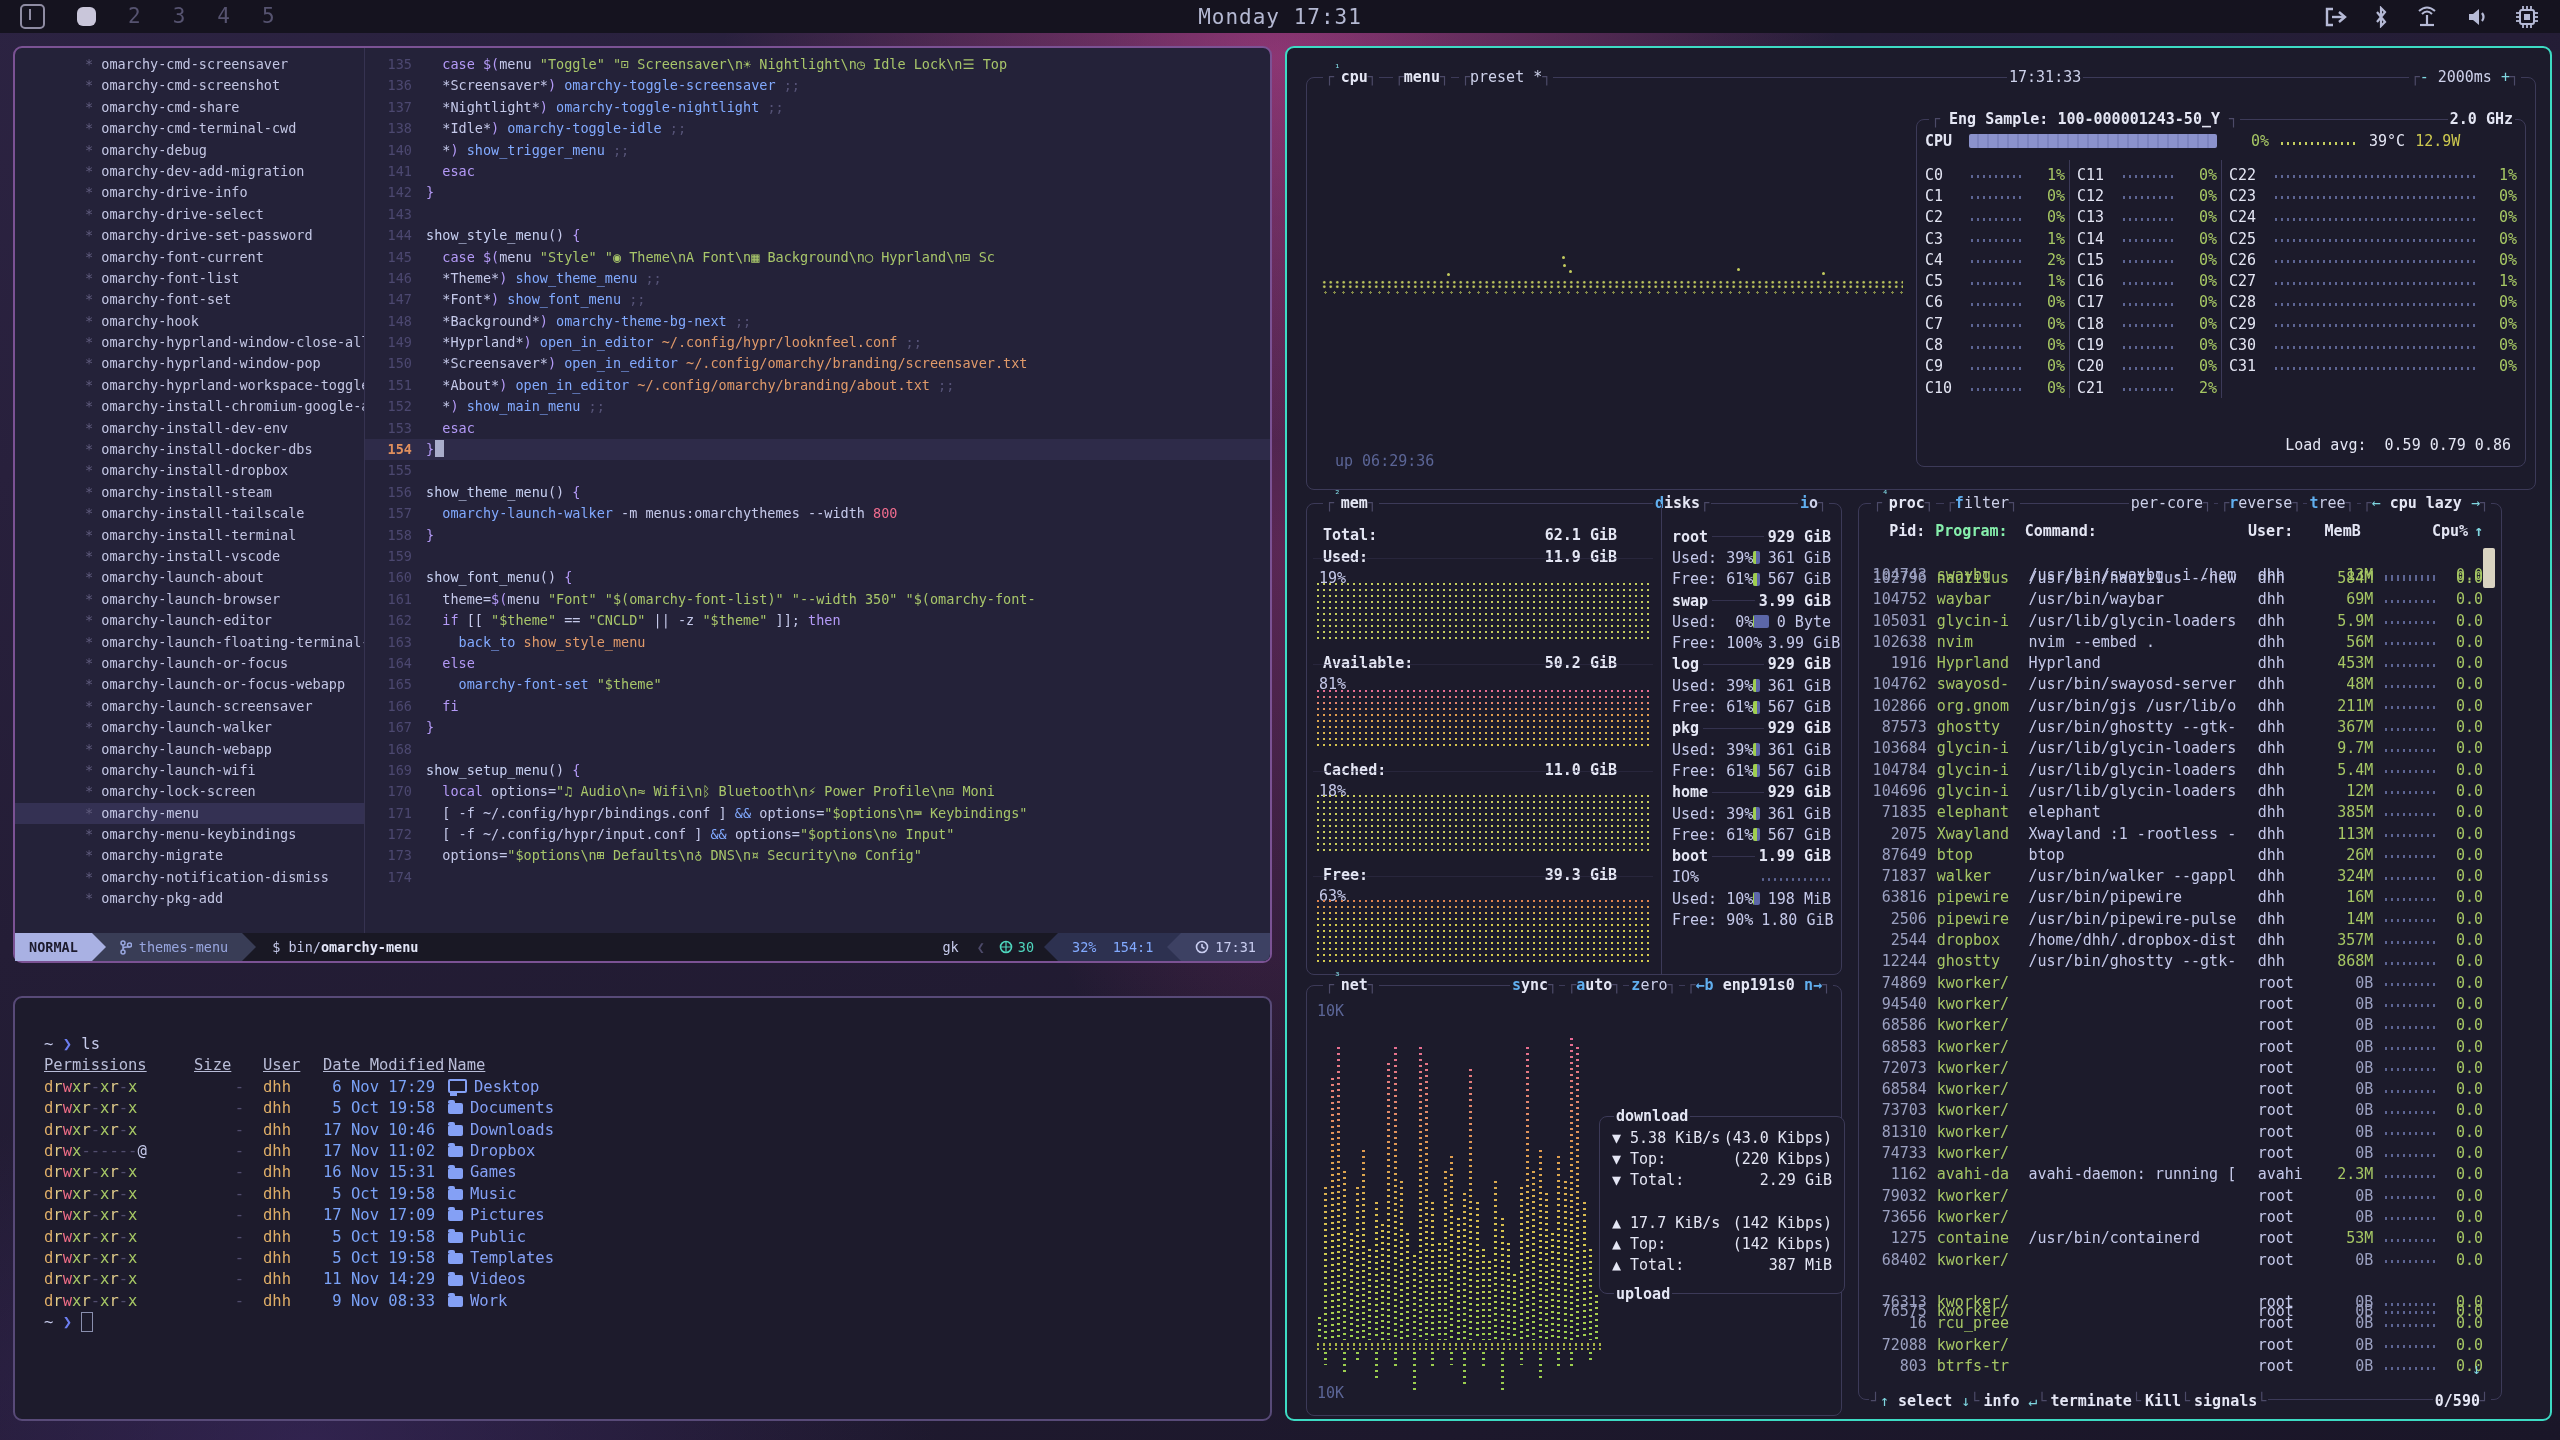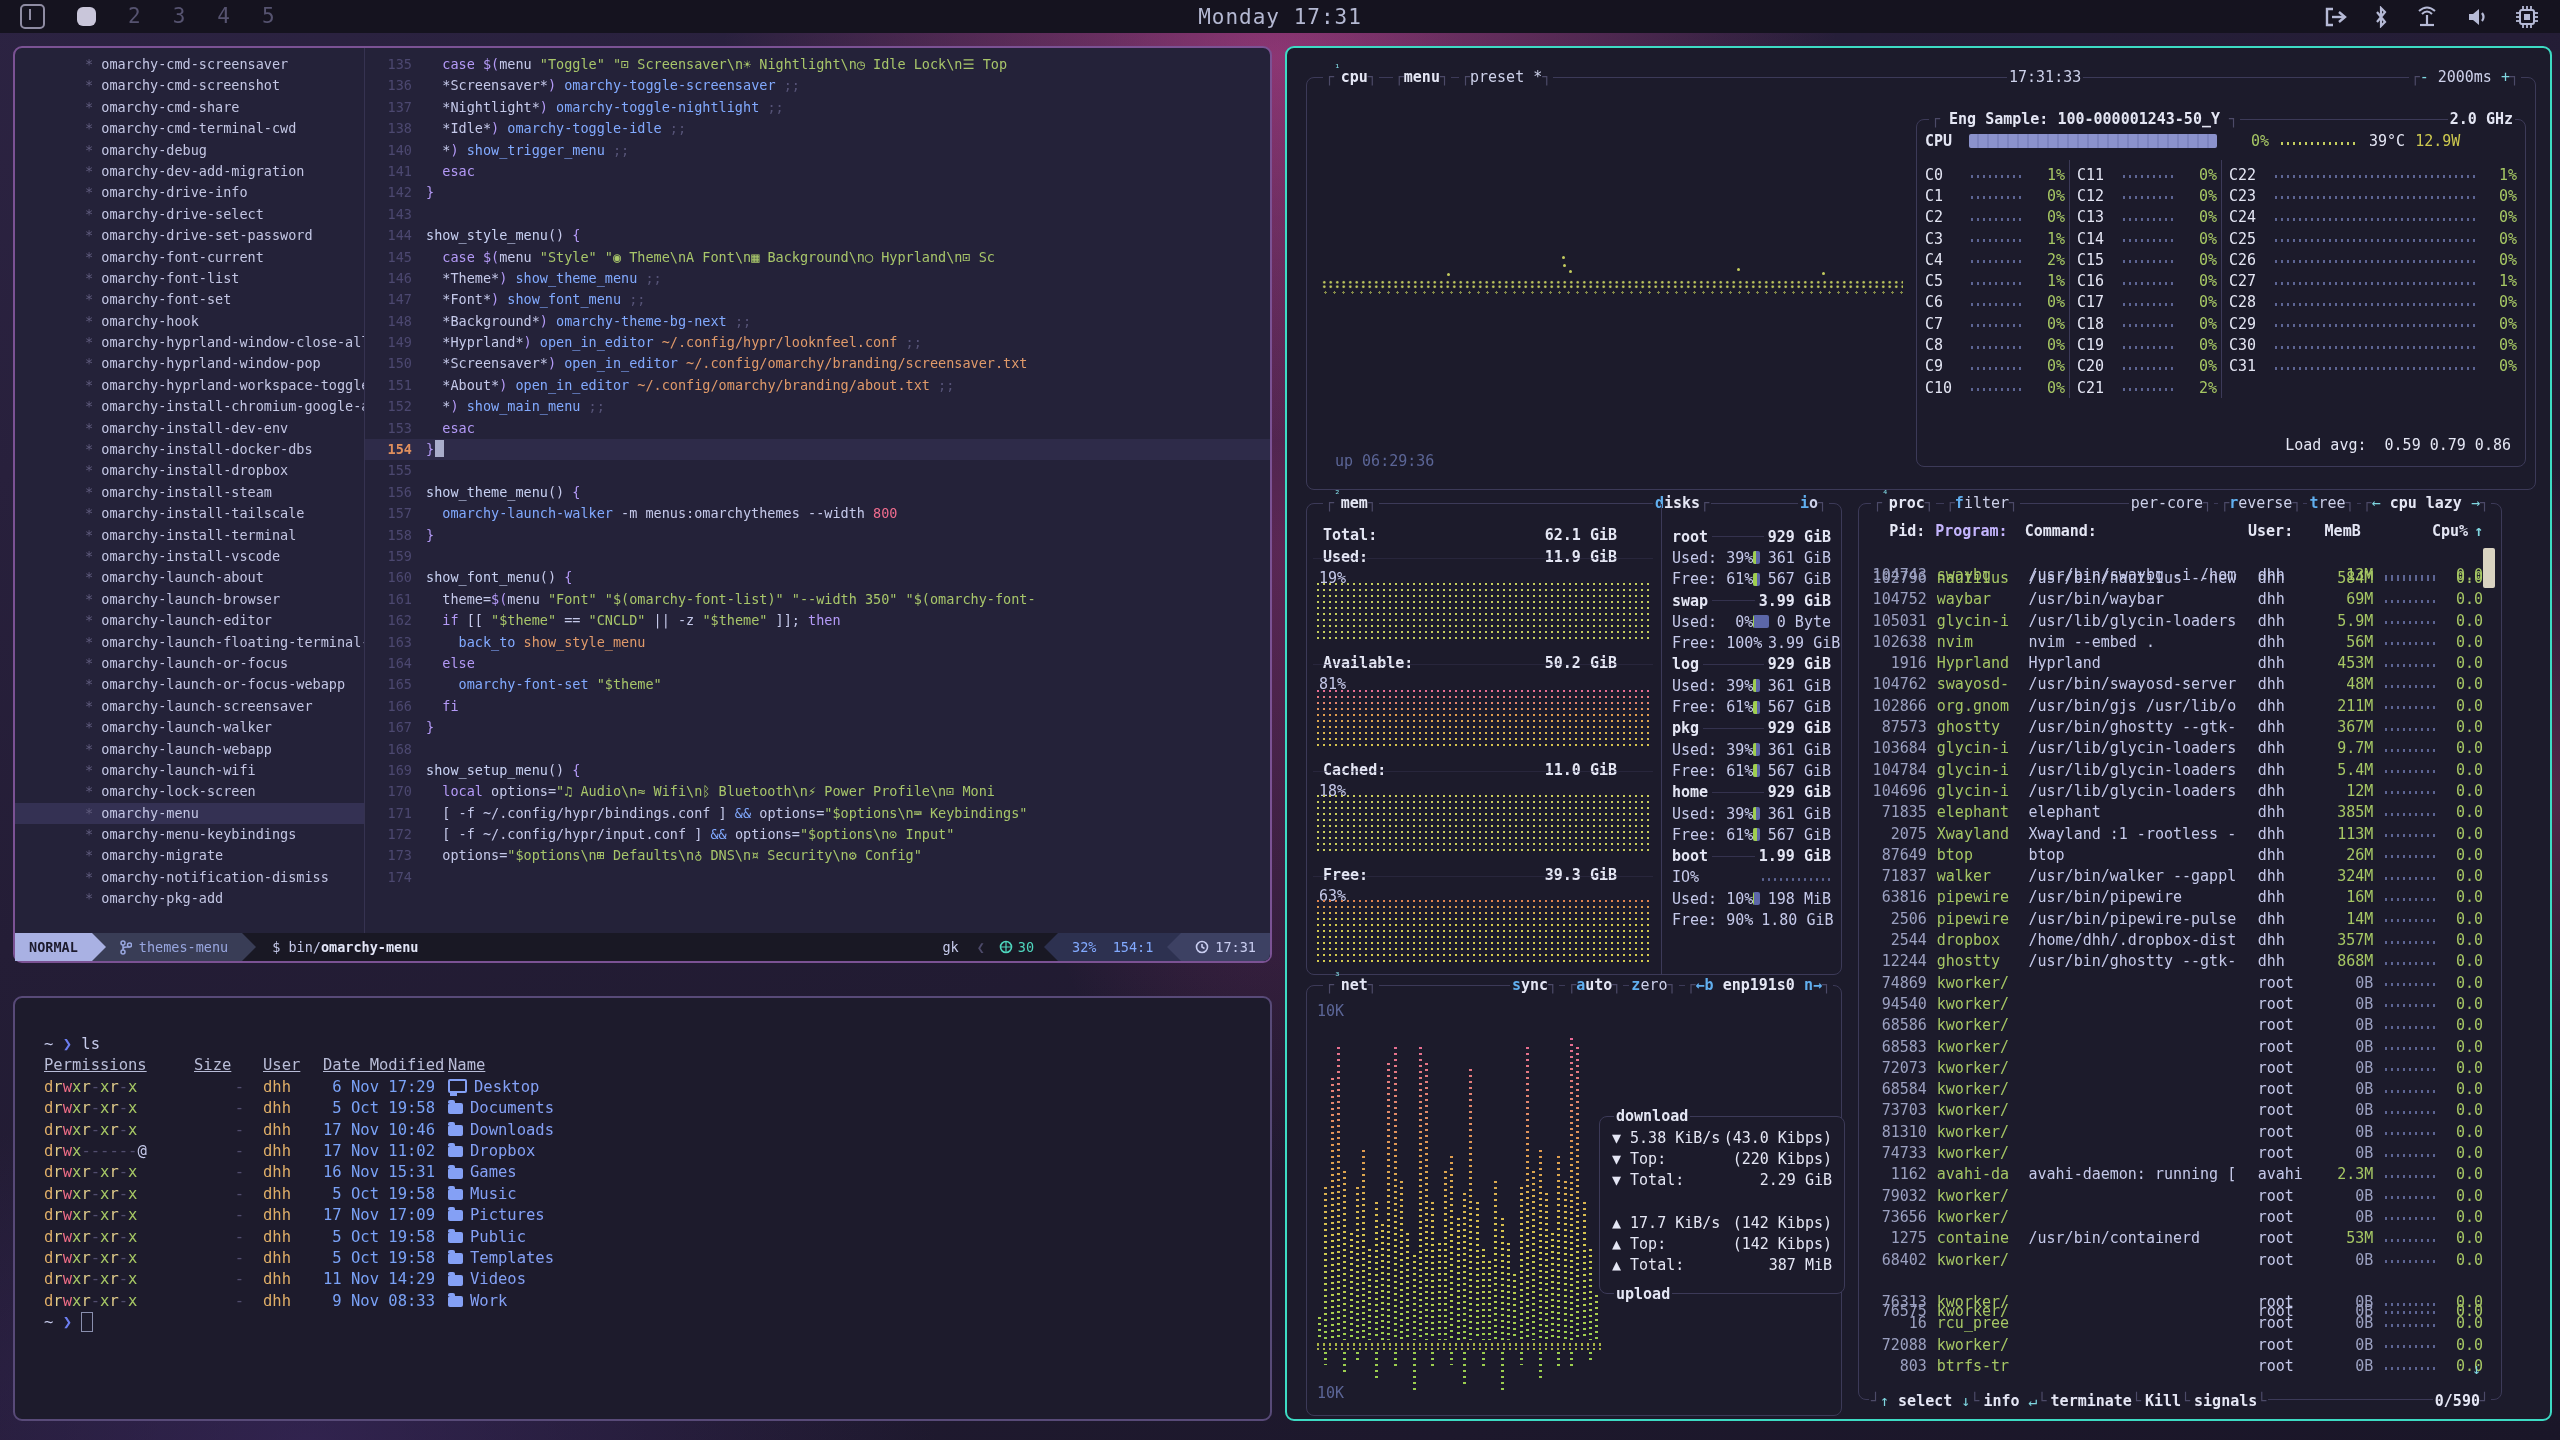--- a/index.html
+++ b/index.html
@@ -669,21 +669,21 @@
         <span class="bt-item" style="margin-left:8px"><span class="brk">┌</span><span class="bt-hot">f</span><span class="bt-plain">ilter</span><span class="brk">┐</span></span>
       </div>
       <div class="btitle" style="right:10px;">
         <span class="bt-item"><span class="bt-plain">per-core</span><span class="brk">┐</span></span>
         <span class="bt-item" style="margin-left:4px"><span class="brk">┌</span><span class="bt-hot">r</span><span class="bt-plain">everse</span><span class="brk">┐</span></span>
         <span class="bt-item" style="margin-left:4px"><span class="bt-hot">t</span><span class="bt-plain">ree</span><span class="brk">┐</span></span>
         <span class="bt-item" style="margin-left:4px"><span class="brk">┌</span><span class="cyan">←</span><span class="bt-label">&nbsp;</span><span class="bt-label">cpu lazy</span><span class="bt-label">&nbsp;</span><span class="cyan">→</span><span class="brk">┐</span></span>
       </div>
       <div class="proc-hdr" style="left:8px;right:18px;top:18px;">
         <span class="p-pid" style="color:#e4e6f4">Pid:</span>
-        <span class="p-prog" style="color:#c4b5fd">Program:</span>
+        <span class="p-prog" style="color:#86efac">Program:</span>
         <span class="p-cmd" style="color:#e4e6f4">Command:</span>
         <span class="p-user" style="color:#e4e6f4">User:</span>
         <span class="p-mem" style="color:#e4e6f4">MemB</span>
         <span class="p-dots" style="background:none"></span>
         <span class="p-cpu" style="color:#e4e6f4">Cpu%</span>
         <span class="cyan" style="margin-left:6px">↑</span>
       </div>
       <div id="proc-rows">
           <div class="prow" style="top: 60px;"><span class="p-pid">104743</span><span class="p-prog">swaybg</span><span class="p-cmd">/usr/bin/swaybg -i /hom</span><span class="p-user">dhh</span><span class="p-mem">13M</span><span class="p-dots"></span><span class="p-cpu">0.0</span></div>
           <div class="prow" style="top: 63.3px;"><span class="p-pid">102796</span><span class="p-prog">nautilus</span><span class="p-cmd">/usr/bin/nautilus --new</span><span class="p-user">dhh</span><span class="p-mem">584M</span><span class="p-dots"></span><span class="p-cpu">0.0</span></div>

